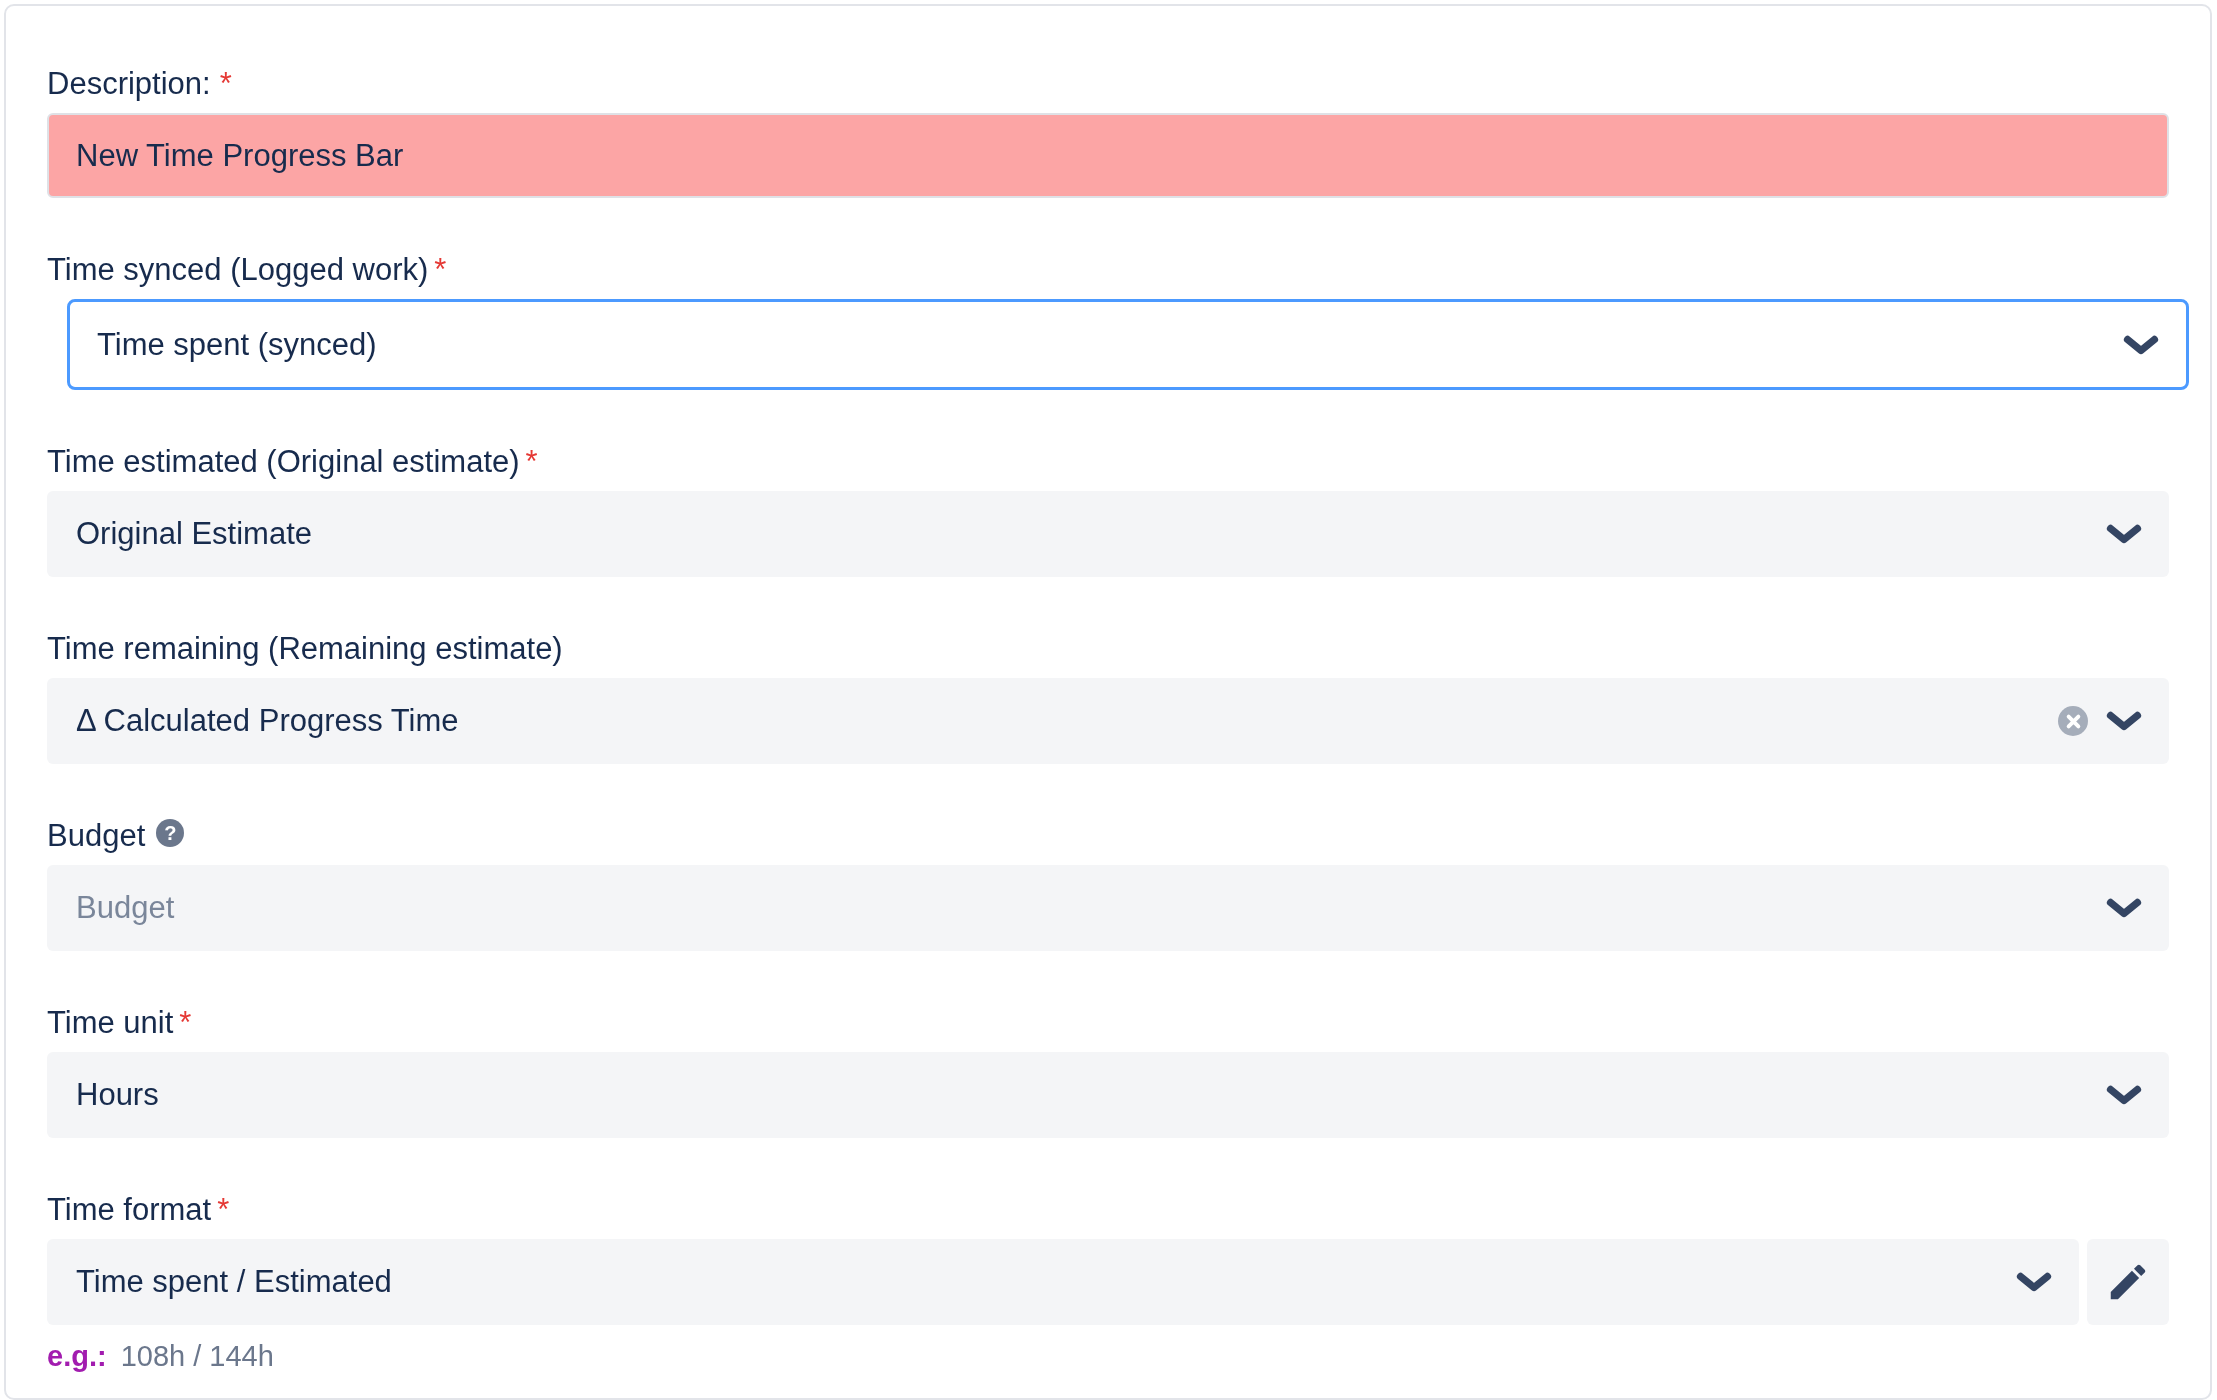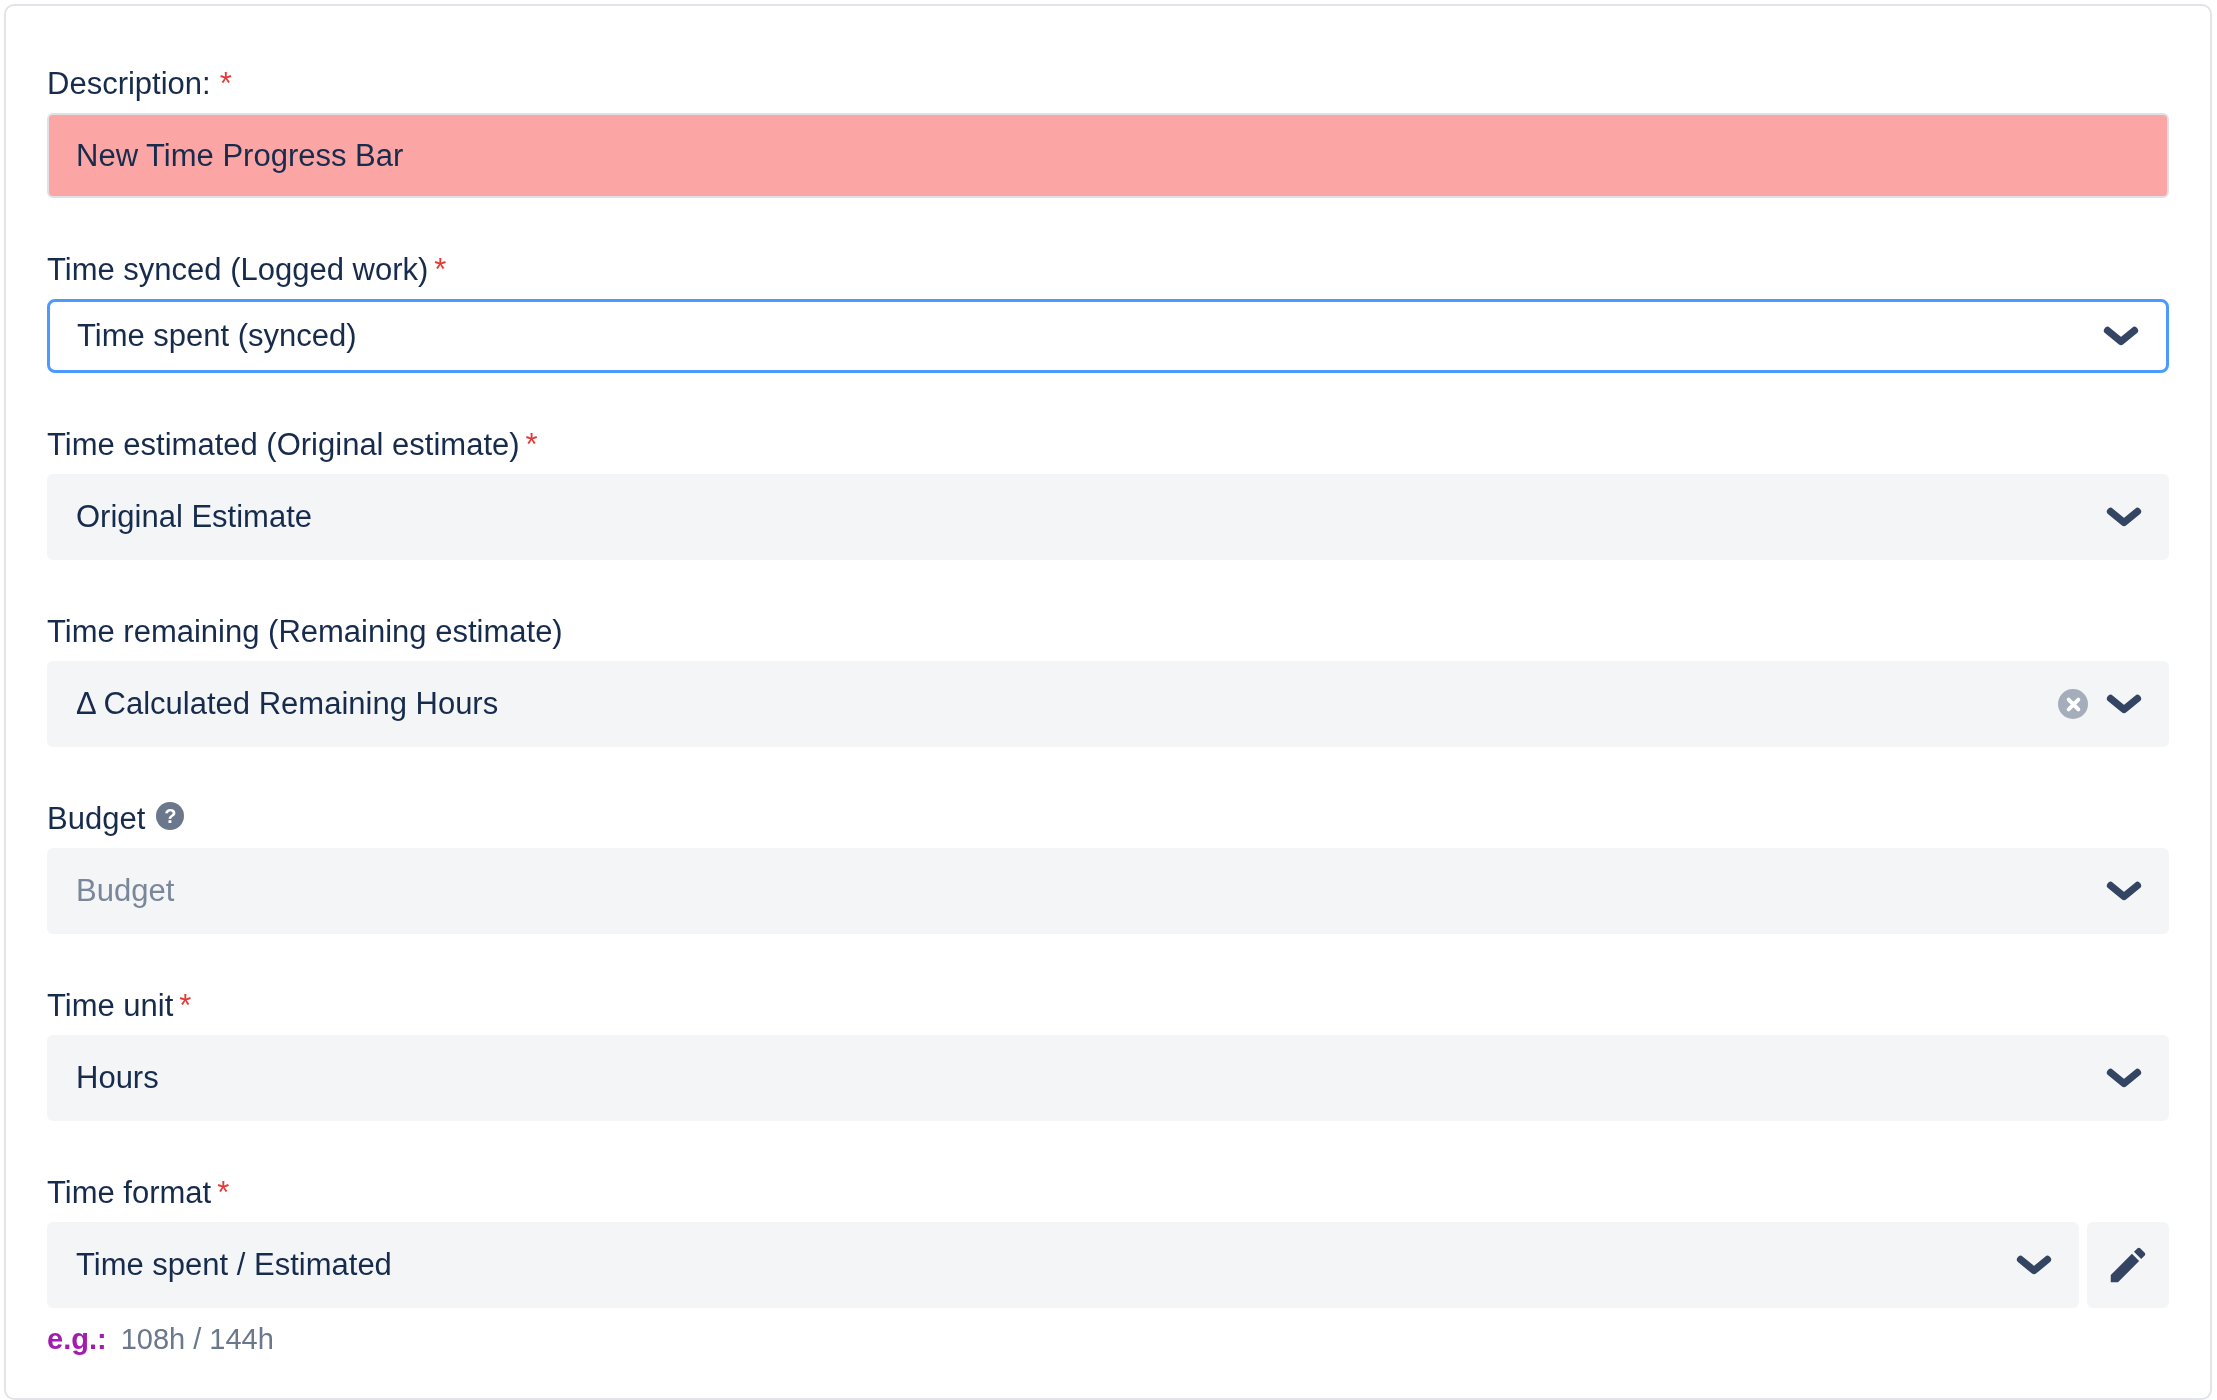--- a/index.html
+++ b/index.html
@@ -73,22 +73,23 @@
     align-items: center;
     padding: 0 110px 0 29px;
     font-size: 31px;
     color: #172B4D;
     cursor: pointer;
   }
   .select.focused {
     background: #FFFFFF;
     border: 3px solid #4C9AFF;
     border-radius: 8px;
-    height: 74px;
+    height: 91px;
     padding-left: 27px;
+    margin-left: 20px;
   }
   .select .value { color: #172B4D; }
   .select .value.placeholder { color: #7A869A; }
   .chevron {
     position: absolute;
     right: 26px;
     top: 50%;
     transform: translateY(-50%);
     width: 38px; height: 26px;
     display: flex; align-items: center; justify-content: center;
@@ -174,21 +175,21 @@
           </svg>
         </span>
       </div>
     </div>
 
     <div class="field">
       <div class="field-label">
         <span>Time remaining (Remaining estimate)</span>
       </div>
       <div class="select">
-        <span class="value">Δ Calculated Remaining Hours</span>
+        <span class="value">Δ Calculated Progress Time</span>
         <span class="clear-btn">
           <svg width="17" height="17" viewBox="0 0 14 14" fill="none">
             <path d="M3 3 L11 11 M11 3 L3 11" stroke="#FFFFFF" stroke-width="3.2" stroke-linecap="round"></path>
           </svg>
         </span>
         <span class="chevron">
           <svg width="38" height="26" viewBox="0 0 24 16" fill="none">
             <path d="M3.5 4.5 L12 11.5 L20.5 4.5" stroke="#344563" stroke-width="4.6" stroke-linecap="round" stroke-linejoin="round"></path>
           </svg>
         </span>

